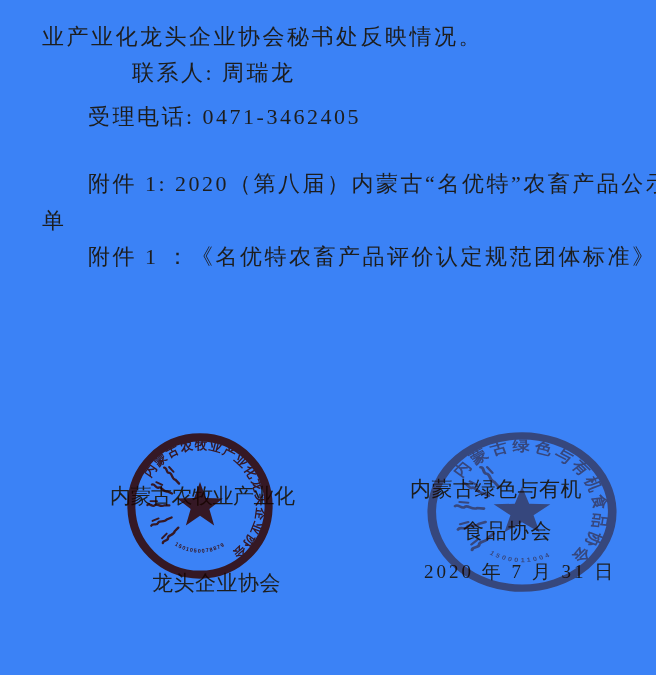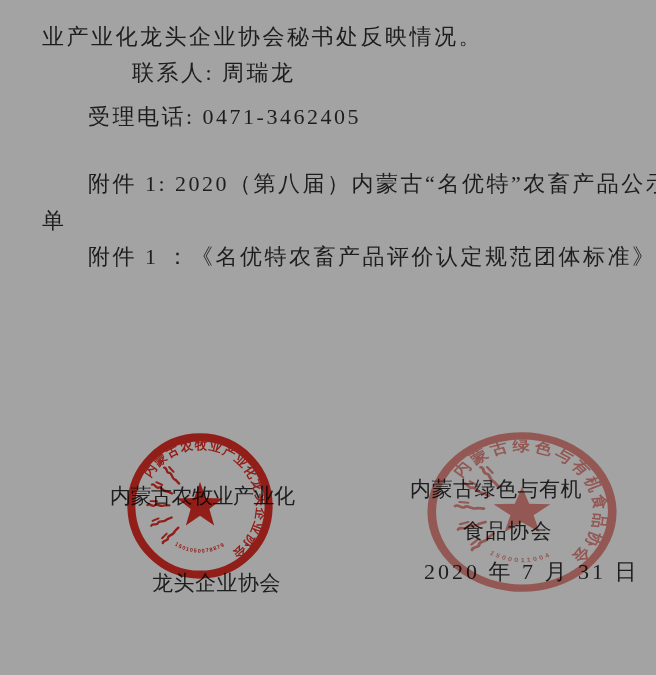--- a/index.html
+++ b/index.html
@@ -1,30 +1,30 @@
 <!DOCTYPE html>
 <html style="--ink: #1d1d1d; --seal-left: #e2231a; --seal-right: #dd5c52;"><head>
 <meta charset="utf-8">
 <style>
   html,body{margin:0;padding:0;background:#fff;}
   .page{
-    position:relative;width:656px;height:675px;background:#a3a3a3;overflow:hidden;
+    position:relative;width:656px;height:675px;background:#3b82f6;overflow:hidden;
     font-family:"Liberation Serif","DejaVu Serif",serif;
   }
   .doc-line{
     position:absolute;white-space:nowrap;color:var(--ink,#1d1d1d);
     font-size:22px;letter-spacing:2.5px;line-height:26px;
   }
   .overlay-line{
     position:absolute;white-space:nowrap;color:var(--ink,#1d1d1d);
     font-size:21px;letter-spacing:0.5px;line-height:24px;
   }
   .date-line{
     position:absolute;white-space:nowrap;color:var(--ink,#1d1d1d);
-    font-size:22px;letter-spacing:3px;line-height:26px;
+    font-size:19px;letter-spacing:3px;line-height:26px;
   }
   .seal{position:absolute;mix-blend-mode:multiply;}
   .seal-left-svg{left:127px;top:432px;width:146px;height:148px;opacity:0.95;}
   .seal-right-svg{left:426px;top:431px;width:192px;height:162px;opacity:0.72;}
   .seal-left-svg .seal-stroke{stroke:var(--seal-left,#e2231a);}
   .seal-left-svg .seal-fill{fill:var(--seal-left,#e2231a);}
   .seal-right-svg .seal-stroke{stroke:var(--seal-right,#e05a50);}
   .seal-right-svg .seal-fill{fill:var(--seal-right,#e05a50);}
   .arc-text{font-family:"Liberation Serif","DejaVu Serif",serif;font-weight:bold;}
   .serial-text{font-family:"Liberation Sans","DejaVu Sans",sans-serif;font-weight:bold;}

